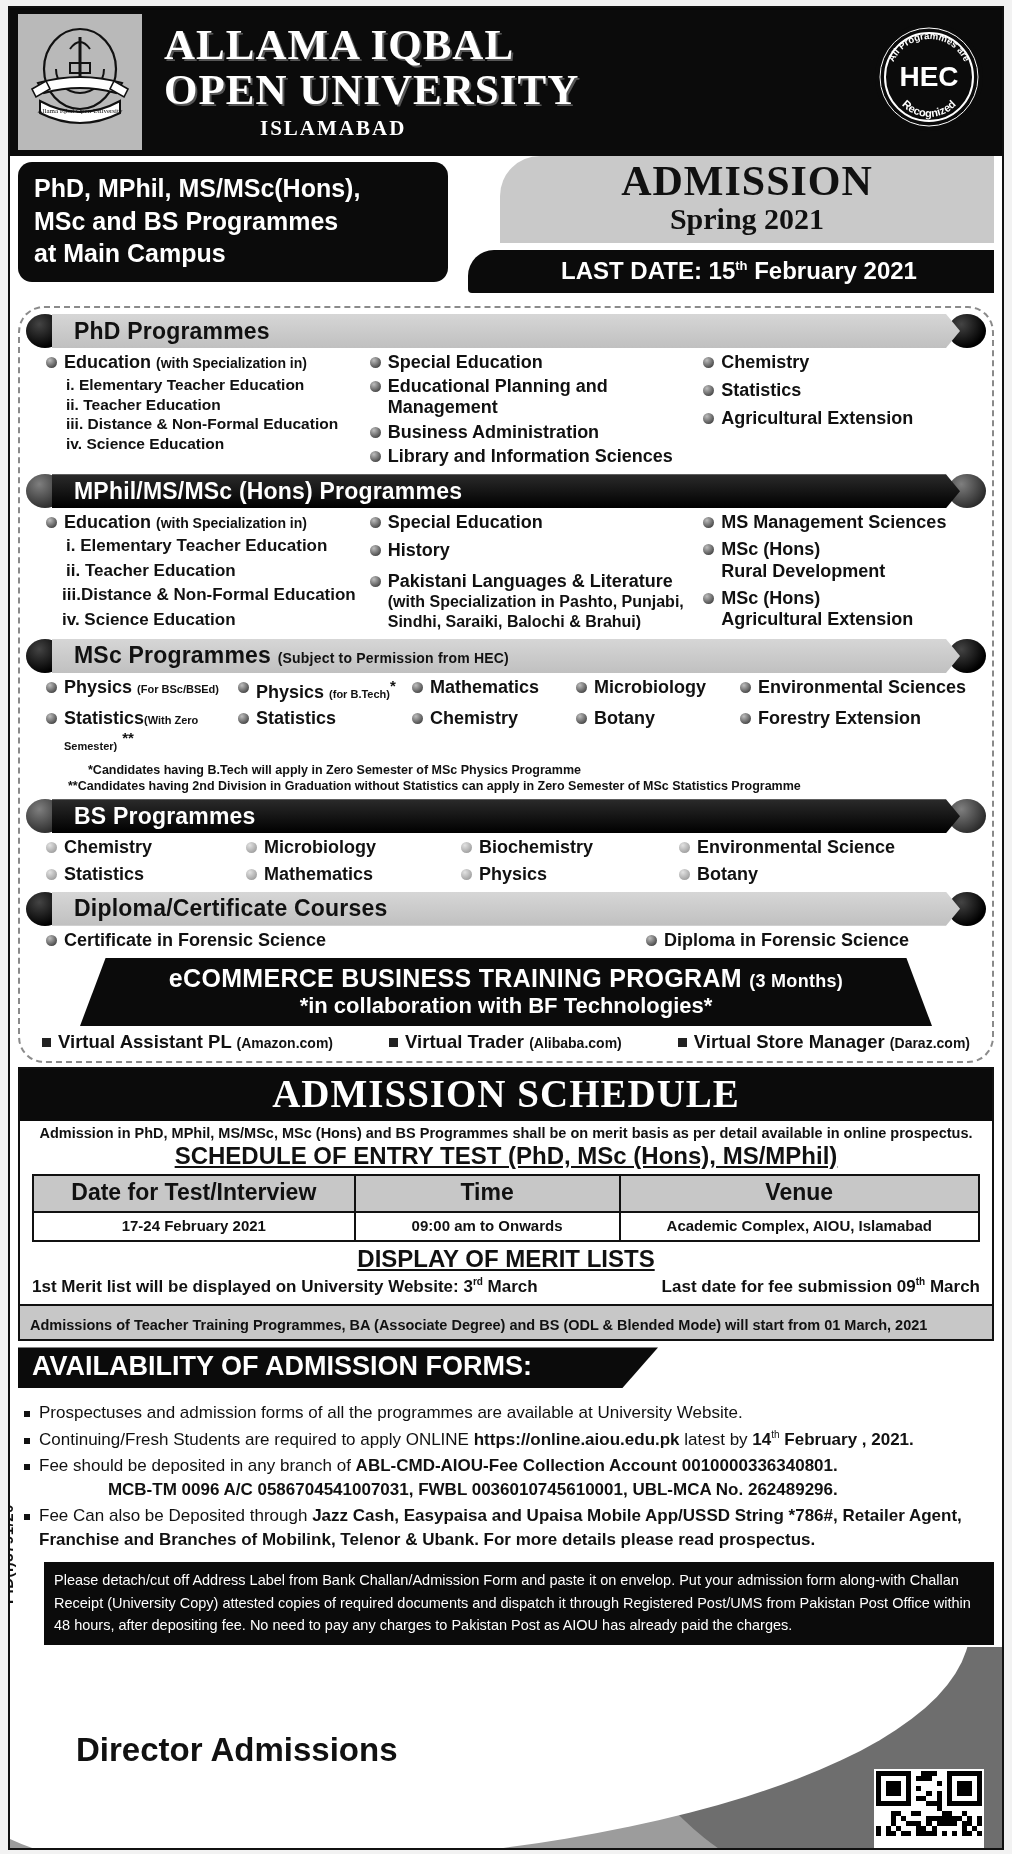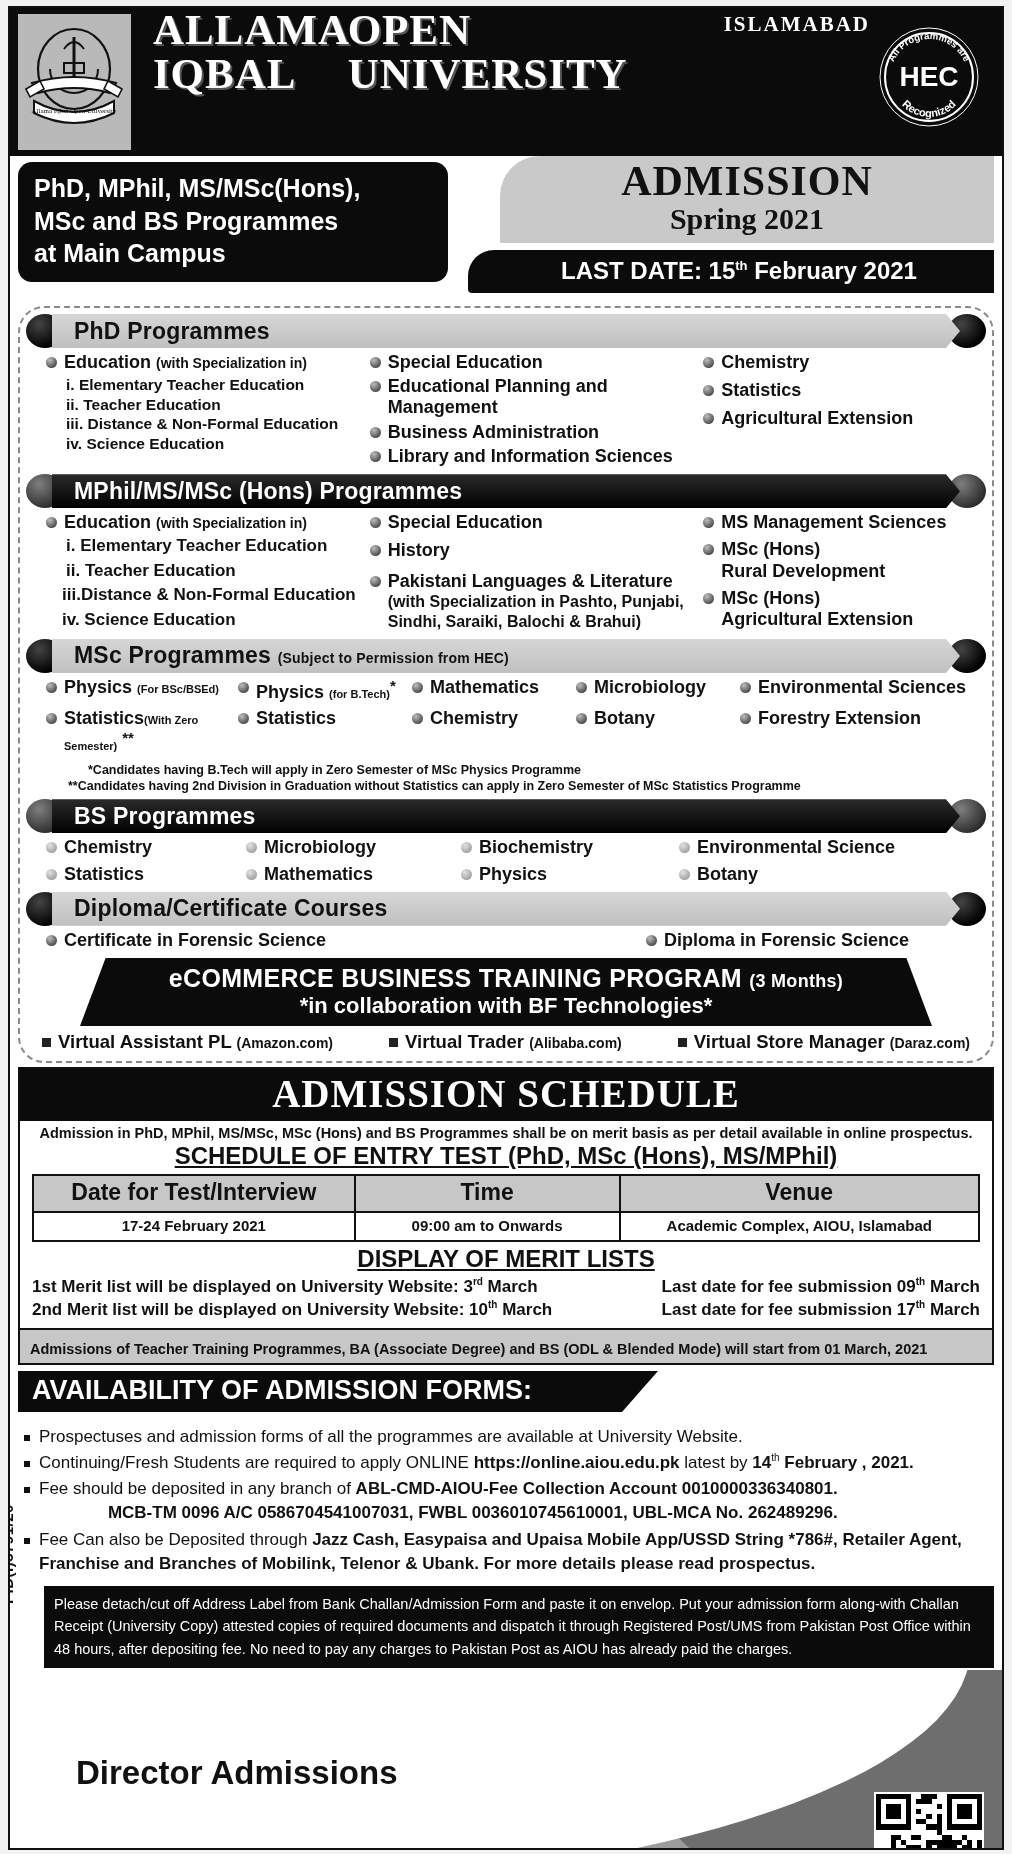--- a/index.html
+++ b/index.html
@@ -29,37 +29,37 @@
 
   
   .header {
     background: #0b0b0b;
     height: 148px;
     display: flex;
     align-items: stretch;
     position: relative;
   }
   .crest-box {
-    width: 141px;
+    width: 124px;
     margin: 6px 0 6px 8px;
     background: #b9b9b9;
     display: flex;
     align-items: center;
     justify-content: center;
   }
   .crest {
     width: 108px; height: 118px;
     position: relative;
   }
   .crest svg { display:block; }
   .uni-title {
     flex: 1;
     padding-left: 22px;
     display: flex;
-    flex-direction: row;
+    flex-direction: column;
     justify-content: center;
   }
   .uni-l1, .uni-l2 {
     color: #fff;
     font-weight: bold;
     font-size: 43px;
     letter-spacing: 1px;
     line-height: 1.03;
     font-family: "Liberation Serif", serif;
     text-shadow: 2px 2px 0 #555;
@@ -766,24 +766,20 @@
           <td>Academic Complex, AIOU, Islamabad</td>
         </tr>
       </tbody>
     </table>
     <div class="merit-title">DISPLAY OF MERIT LISTS</div>
     <div class="merit-rows">
       <div class="merit-row">
         <span><span>1st Merit list will be displayed on University Website:   3</span><sup>rd</sup><span> March</span></span>
         <span><span>Last date for fee submission 09</span><sup>th</sup><span> March</span></span>
       </div>
-      <div class="merit-row">
-        <span><span>2nd Merit list will be displayed on University Website:  10</span><sup>th</sup><span> March</span></span>
-        <span><span>Last date for fee submission 17</span><sup>th</sup><span> March</span></span>
-      </div>
     </div>
     <div class="start-note">Admissions of Teacher Training Programmes, BA (Associate Degree) and BS (ODL &amp; Blended Mode) will start from 01 March, 2021</div>
   </div>
 
   <div class="avail-bar">AVAILABILITY OF ADMISSION FORMS:</div>
   <div class="avail-list">
     <div class="avail-item">
       <span class="sq2"></span>
       <span>Prospectuses and admission forms of all the programmes are available at University Website.</span>
     </div>

